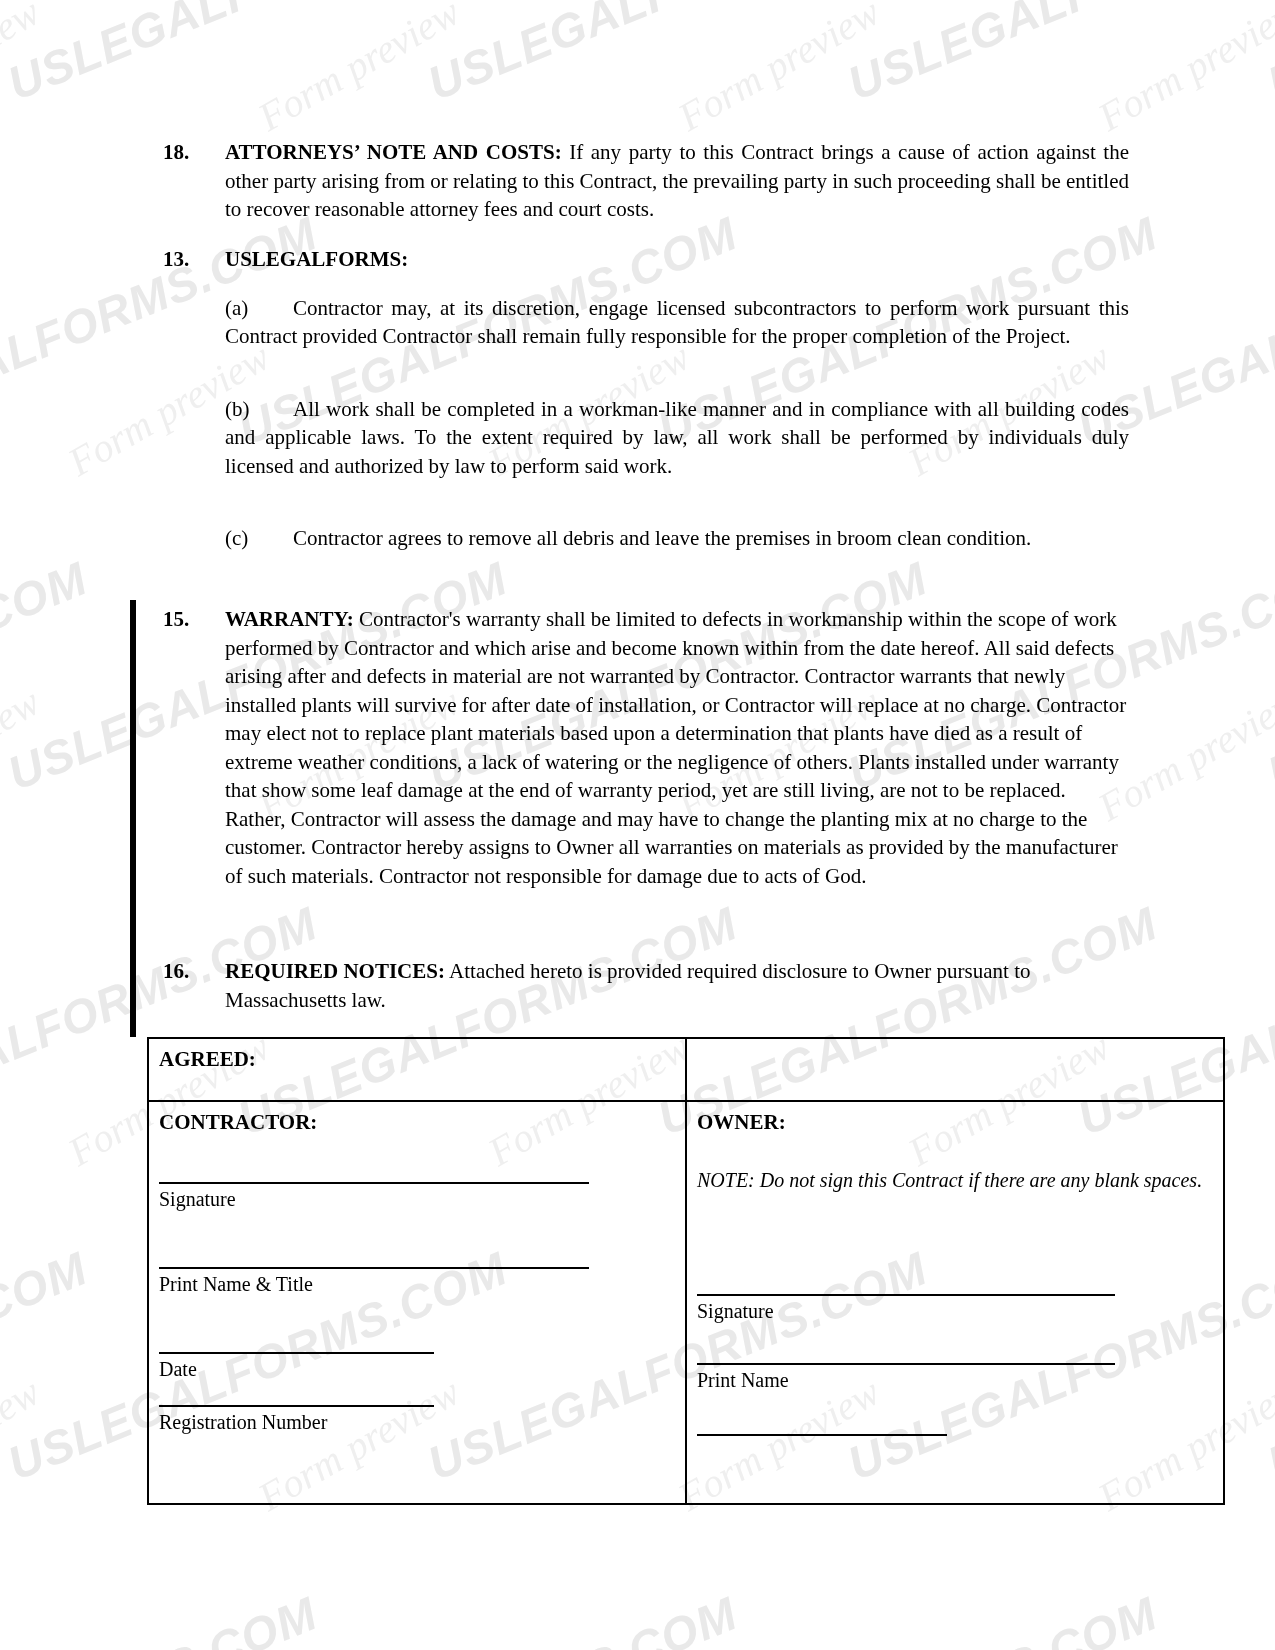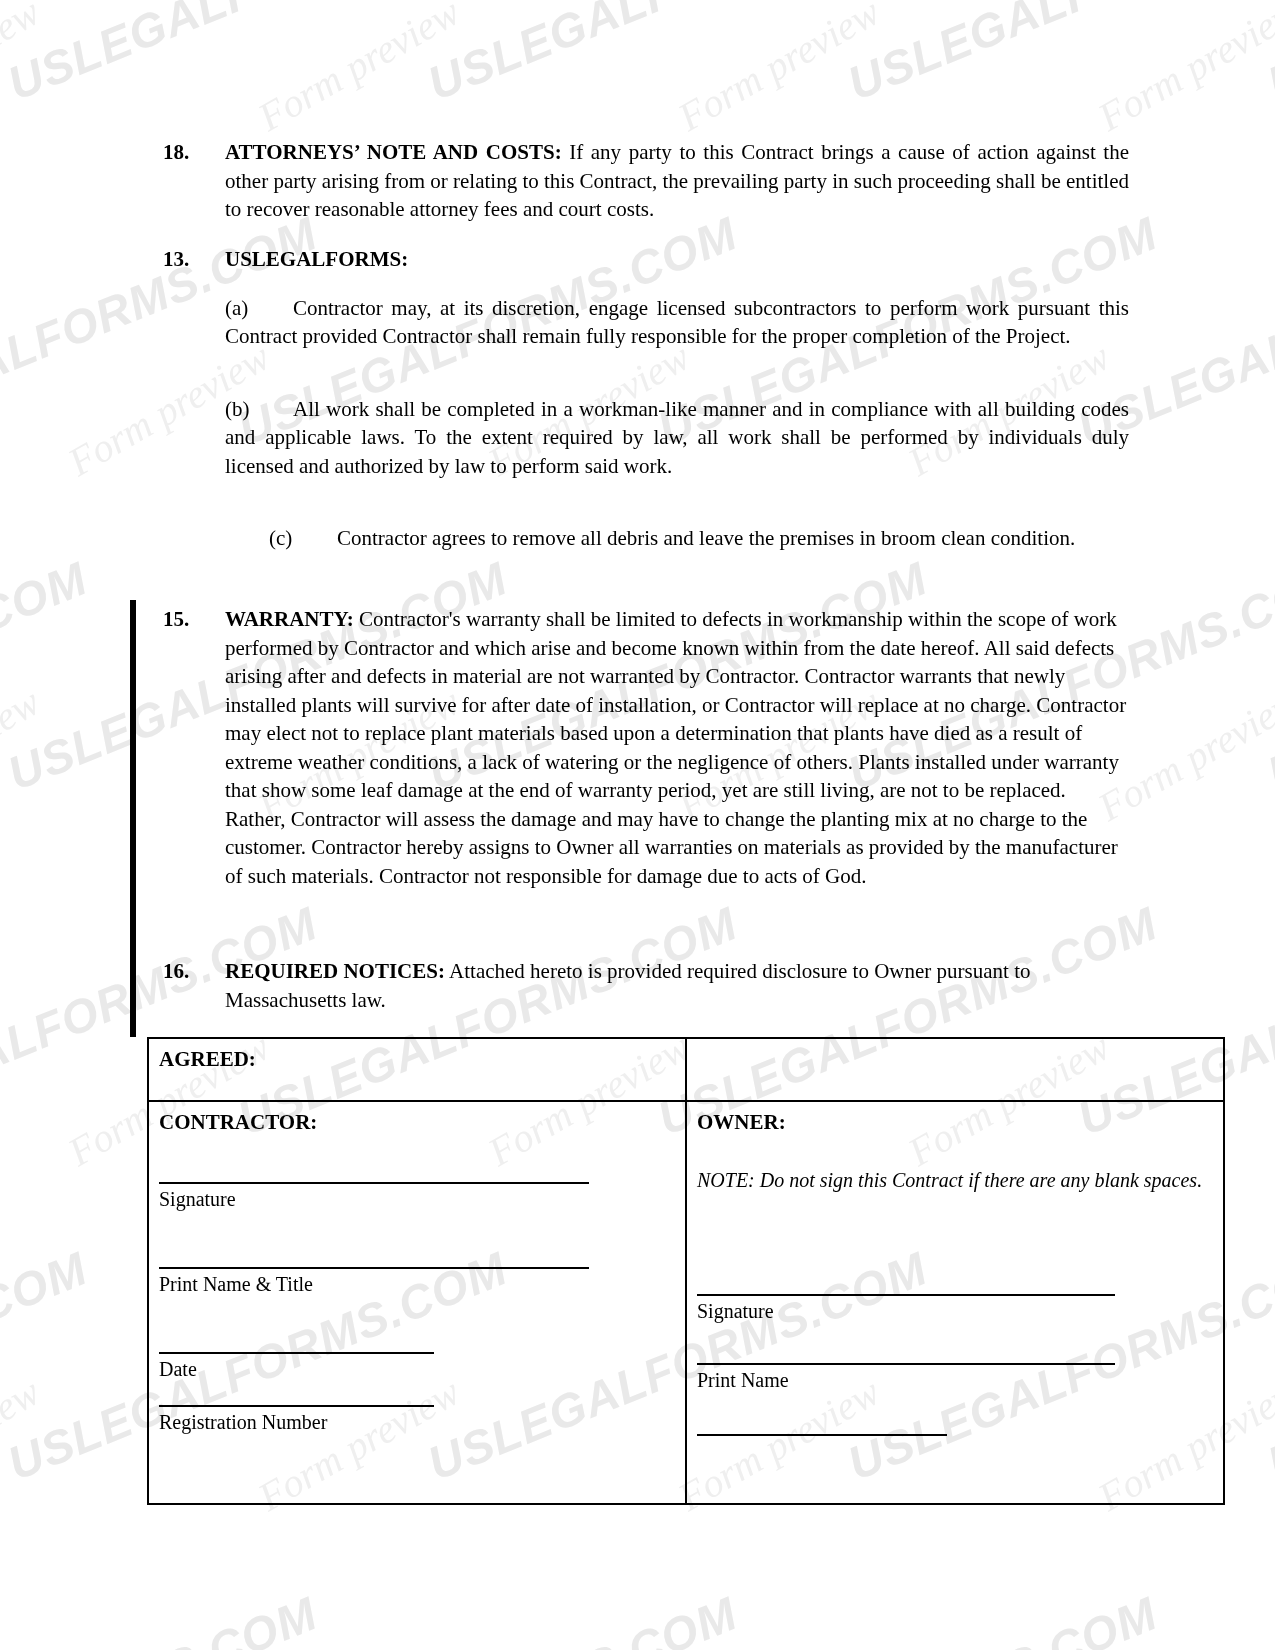--- a/index.html
+++ b/index.html
@@ -222,21 +222,21 @@
           <span class="clause-title">USLEGALFORMS:</span>
 
           <div class="sub" style="margin-top:20px;">
             <span class="lbl">(a)</span><span>Contractor may, at its discretion, engage licensed subcontractors to perform work pursuant this Contract provided Contractor shall remain fully responsible for the proper completion of the Project.</span>
           </div>
 
           <div class="sub" style="margin-top:44px;">
             <span class="lbl">(b)</span><span>All work shall be completed in a workman-like manner and in compliance with all building codes and applicable laws. To the extent required by law, all work shall be performed by individuals duly licensed and authorized by law to perform said work.</span>
           </div>
 
-          <div class="sub" style="margin-top:44px;margin-left:44px;">
+          <div class="sub" style="margin-top:44px;">
             <span class="lbl">(c)</span><span>Contractor agrees to remove all debris and leave the premises in broom clean condition.</span>
           </div>
         </div>
       </div>
     </div>
 
     <div class="clause" style="top:605px;">
       <div class="clause-row">
         <div class="clause-num">15.</div>
         <div class="clause-body nojustify">

